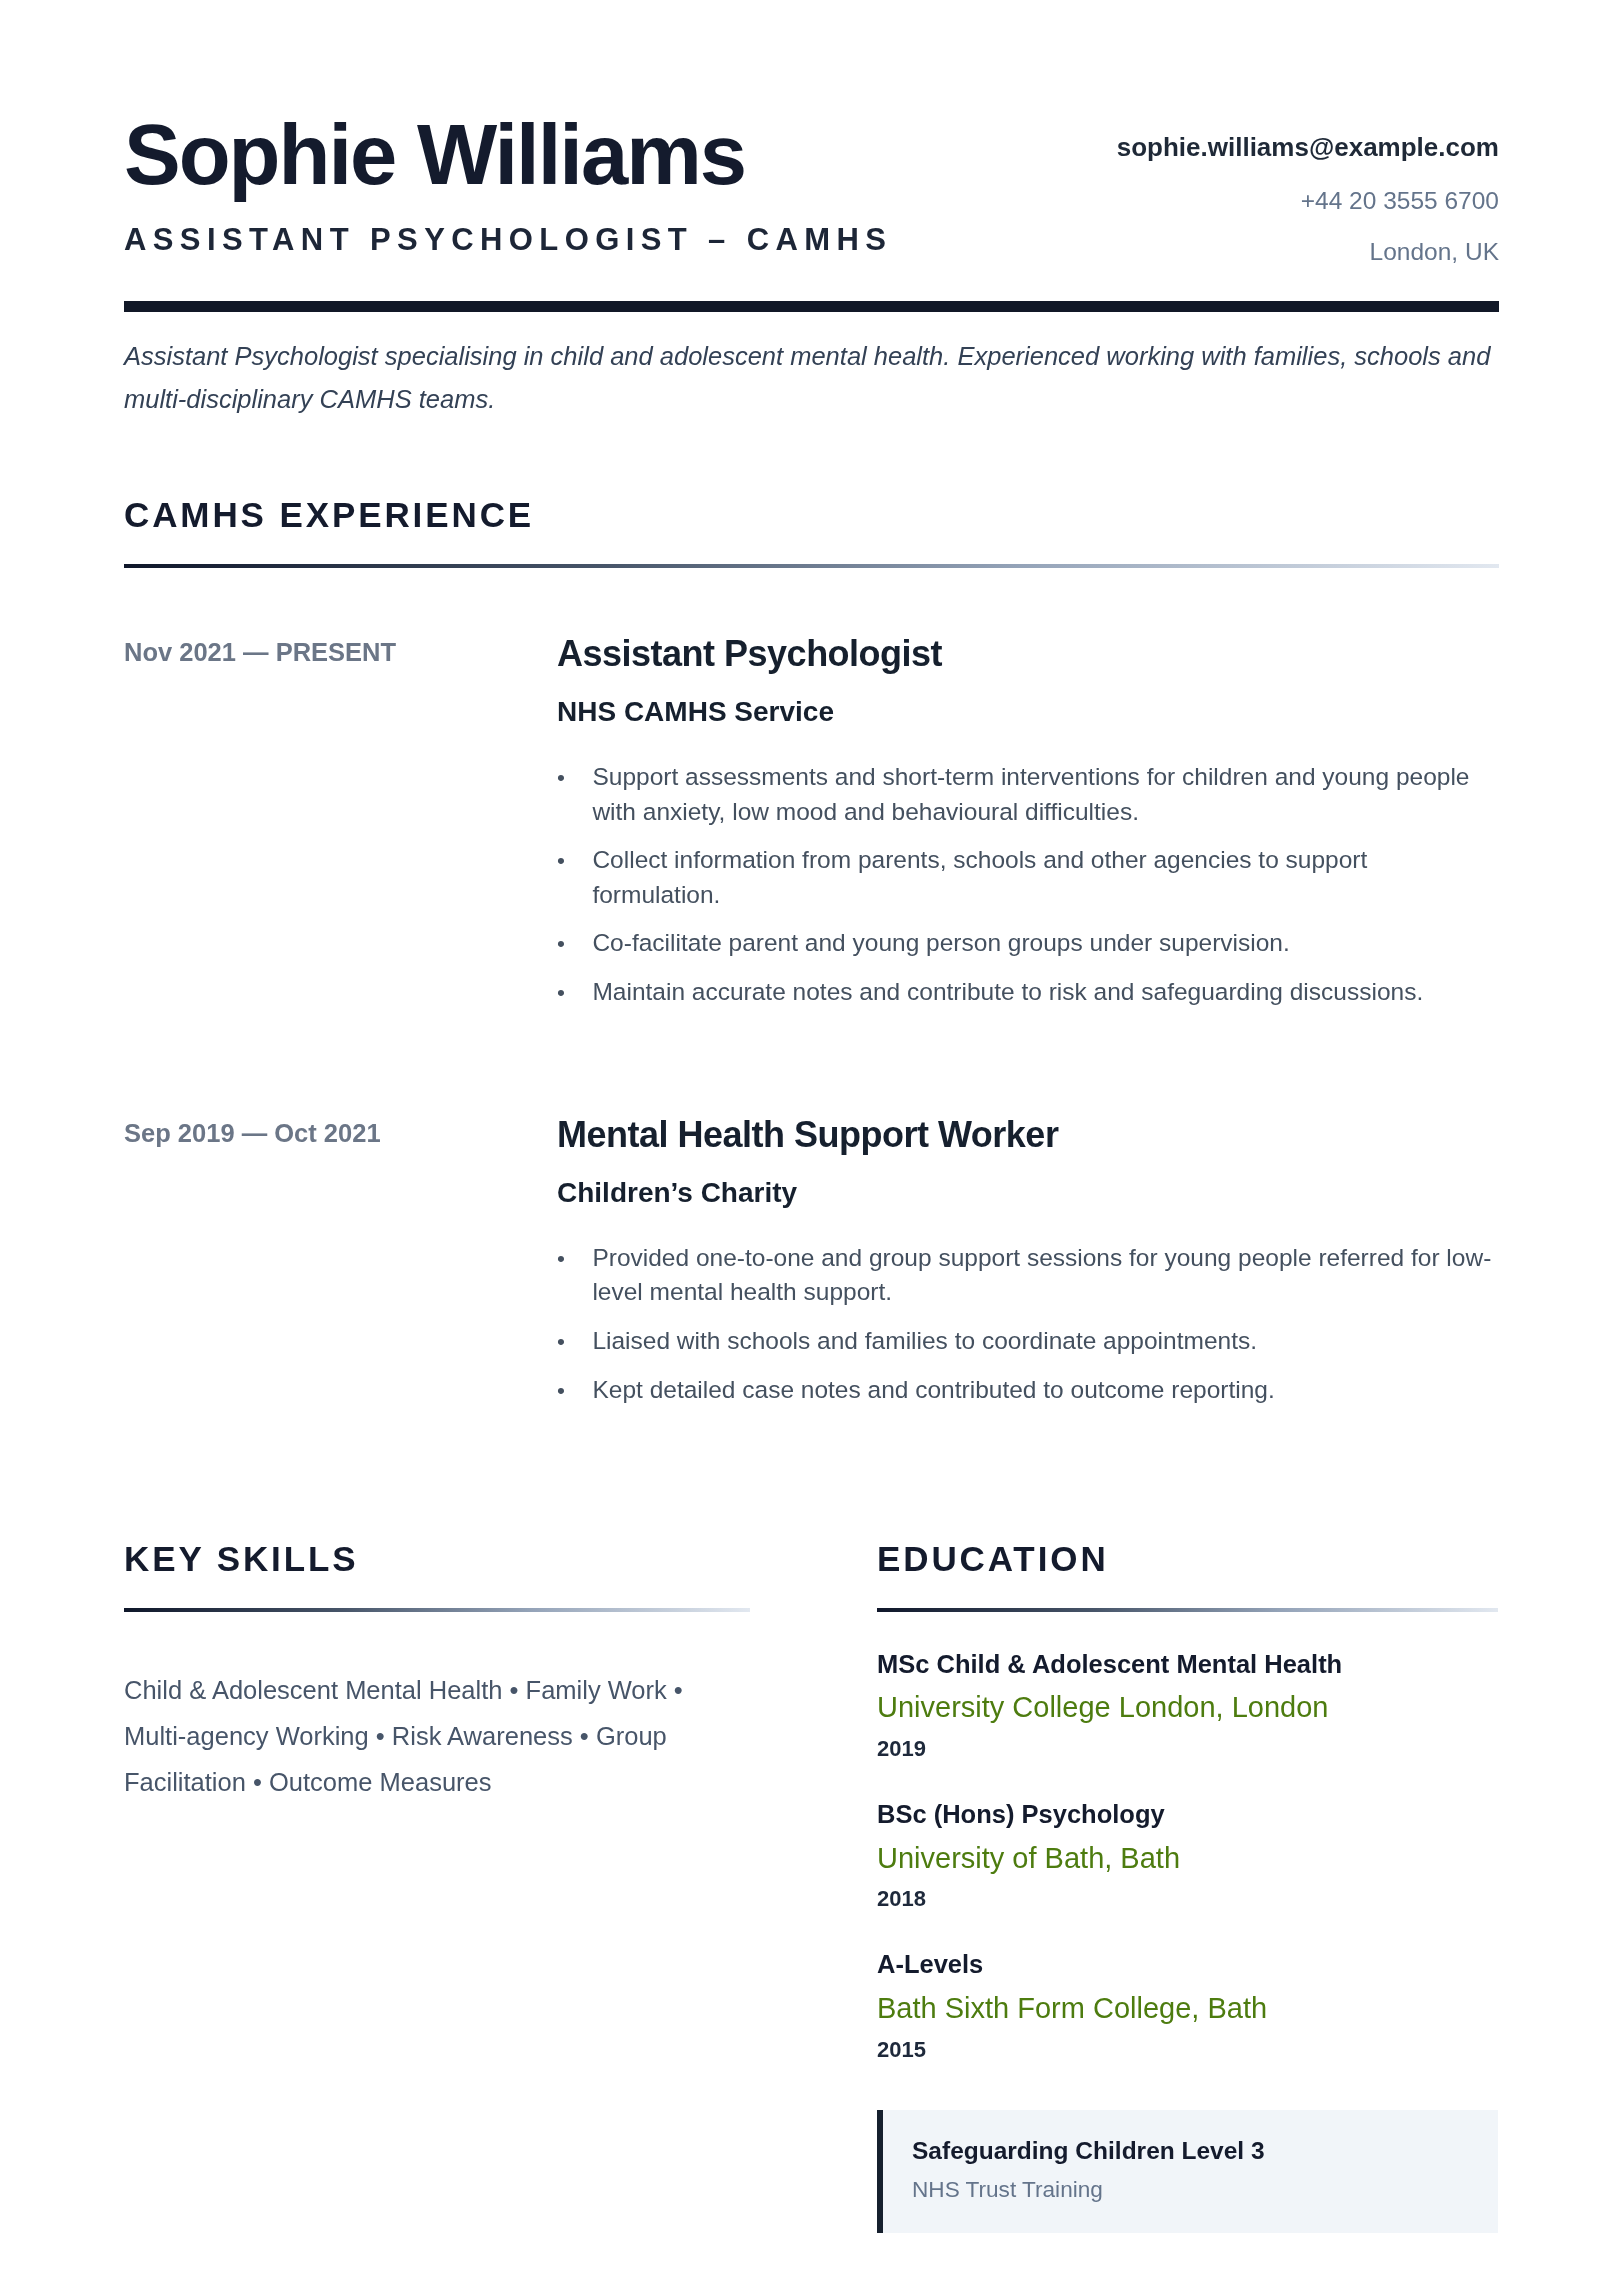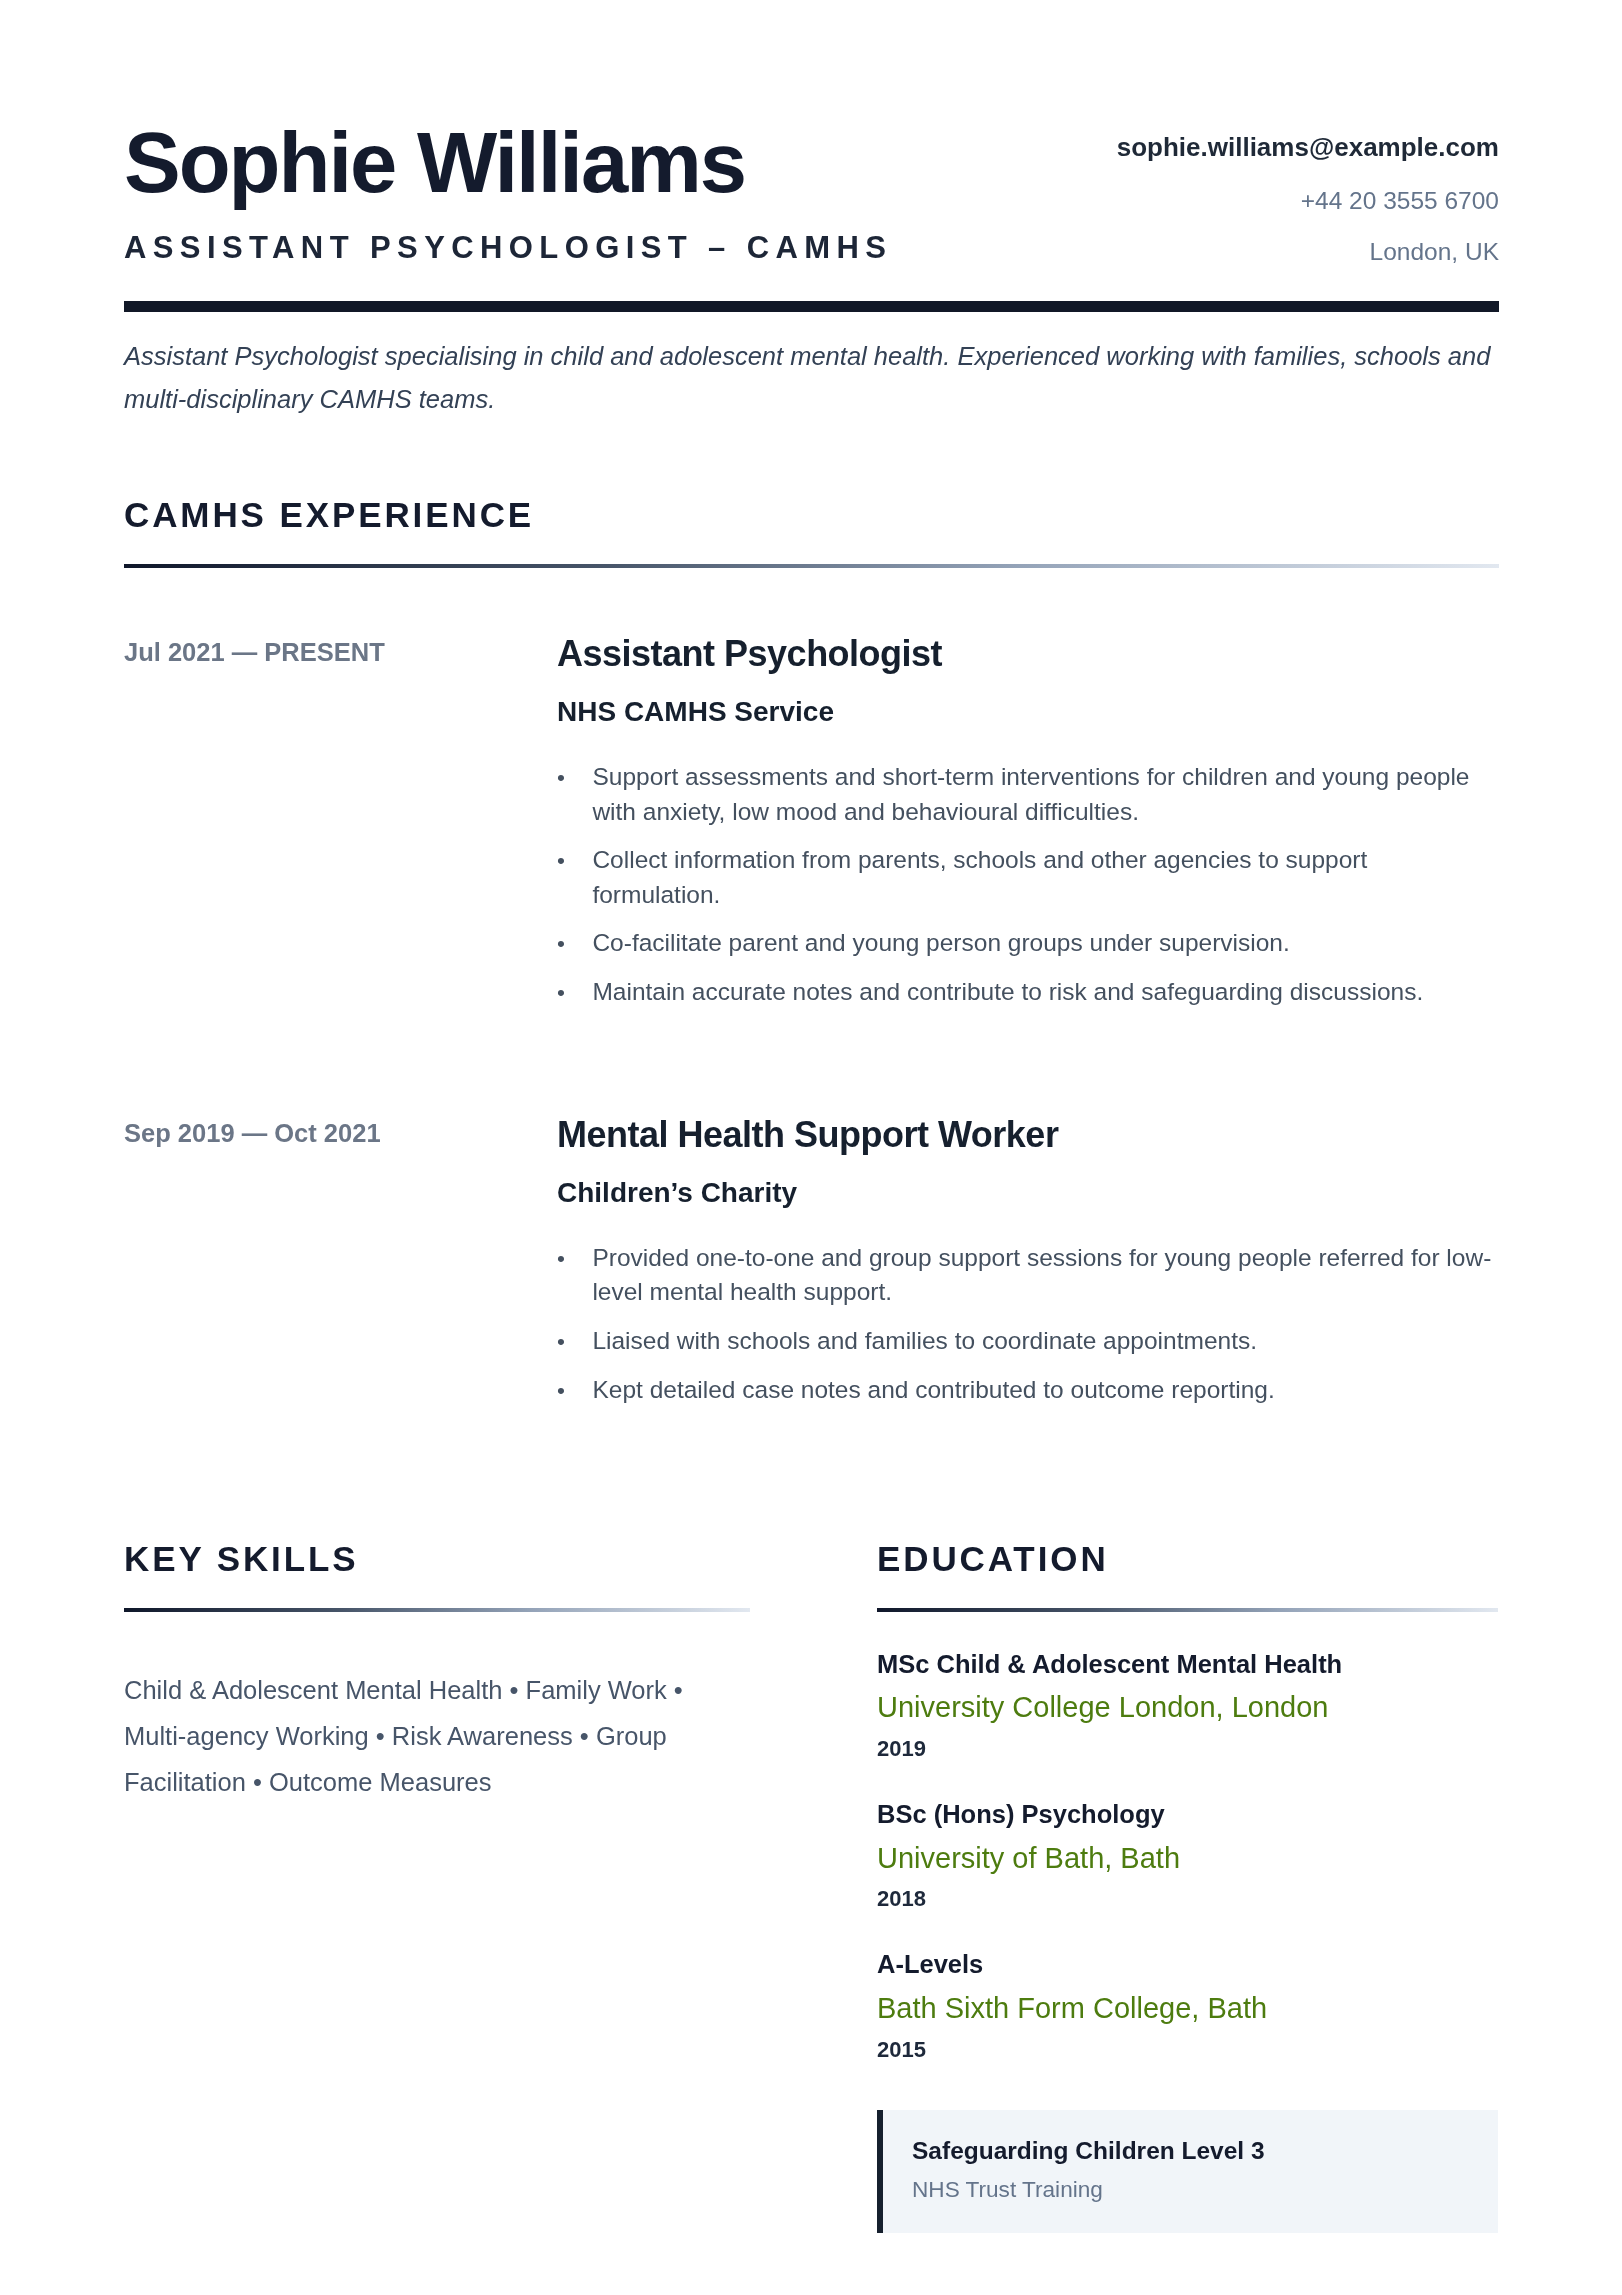--- a/index.html
+++ b/index.html
@@ -16,21 +16,21 @@
     overflow: hidden;
   }
   .content {
     padding: 104px 124px 0 124px;
   }
 
   
   .header {
     display: flex;
     justify-content: space-between;
-    align-items: flex-end;
+    align-items: center;
     gap: 24px;
   }
   .name {
     font-size: 85px;
     font-weight: bold;
     letter-spacing: -2px;
     color: #141b2d;
     line-height: 1.0;
   }
   .job-title {
@@ -207,21 +207,21 @@
 
     <div class="top-rule"></div>
 
     <p class="summary">Assistant Psychologist specialising in child and adolescent mental health. Experienced working with families, schools and multi-disciplinary CAMHS teams.</p>
 
     <div class="experience-section">
       <div class="section-heading">CAMHS EXPERIENCE</div>
       <div class="heading-rule"></div>
 
       <div class="job">
-        <div class="job-dates">Jul 2021 — PRESENT</div>
+        <div class="job-dates">Nov 2021 — PRESENT</div>
         <div>
           <div class="role-title">Assistant Psychologist</div>
           <div class="role-org">NHS CAMHS Service</div>
           <ul class="bullets">
             <li>
               <span class="bullet-marker">•</span>
               <span class="bullet-text">Support assessments and short-term interventions for children and young people with anxiety, low mood and behavioural difficulties.</span>
             </li>
             <li>
               <span class="bullet-marker">•</span>

